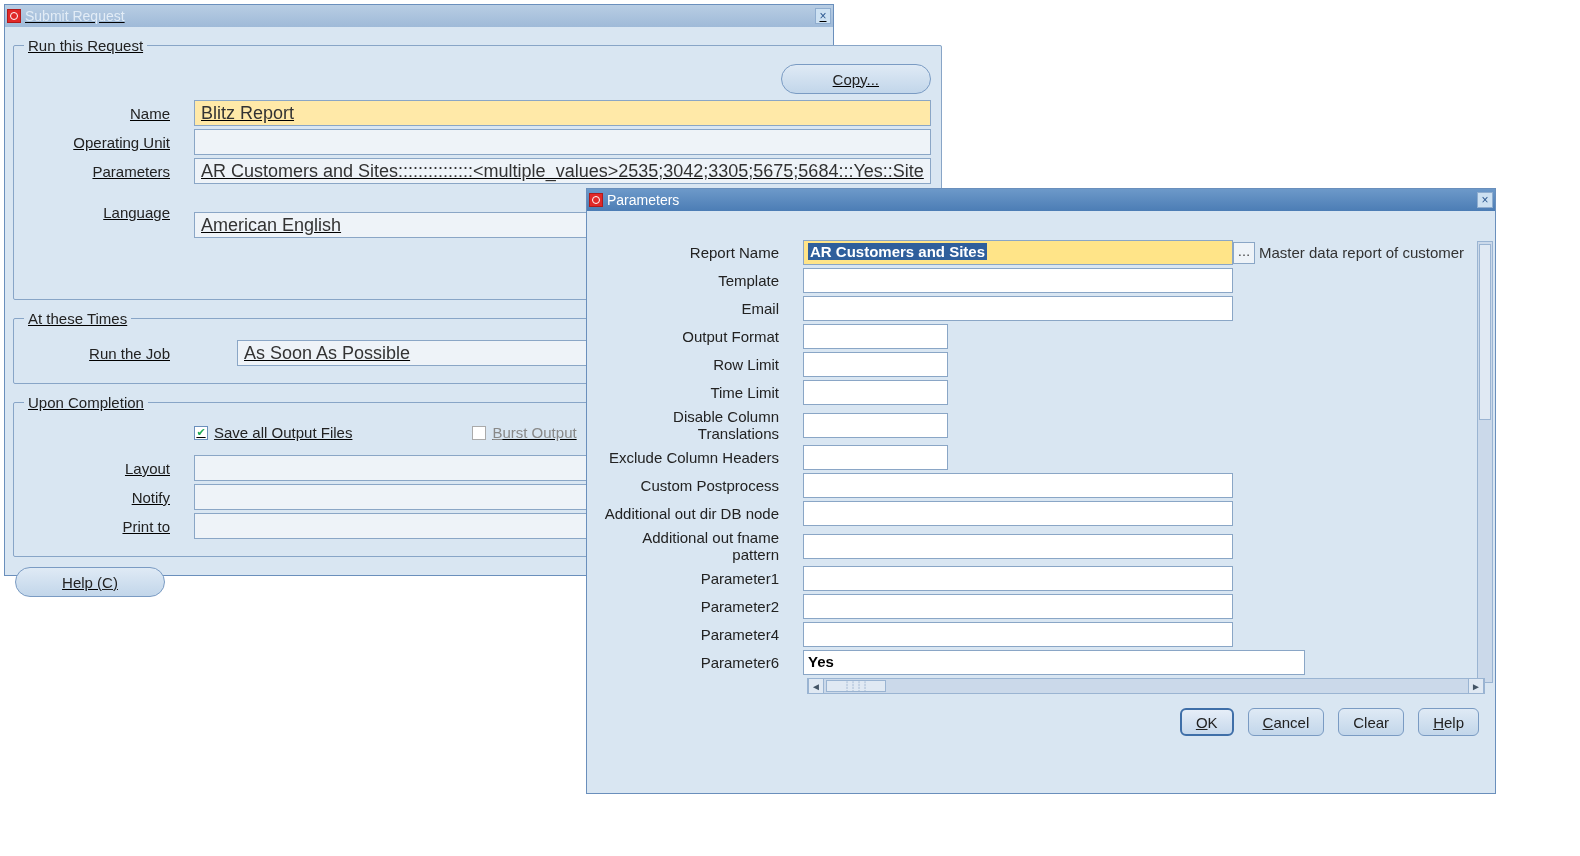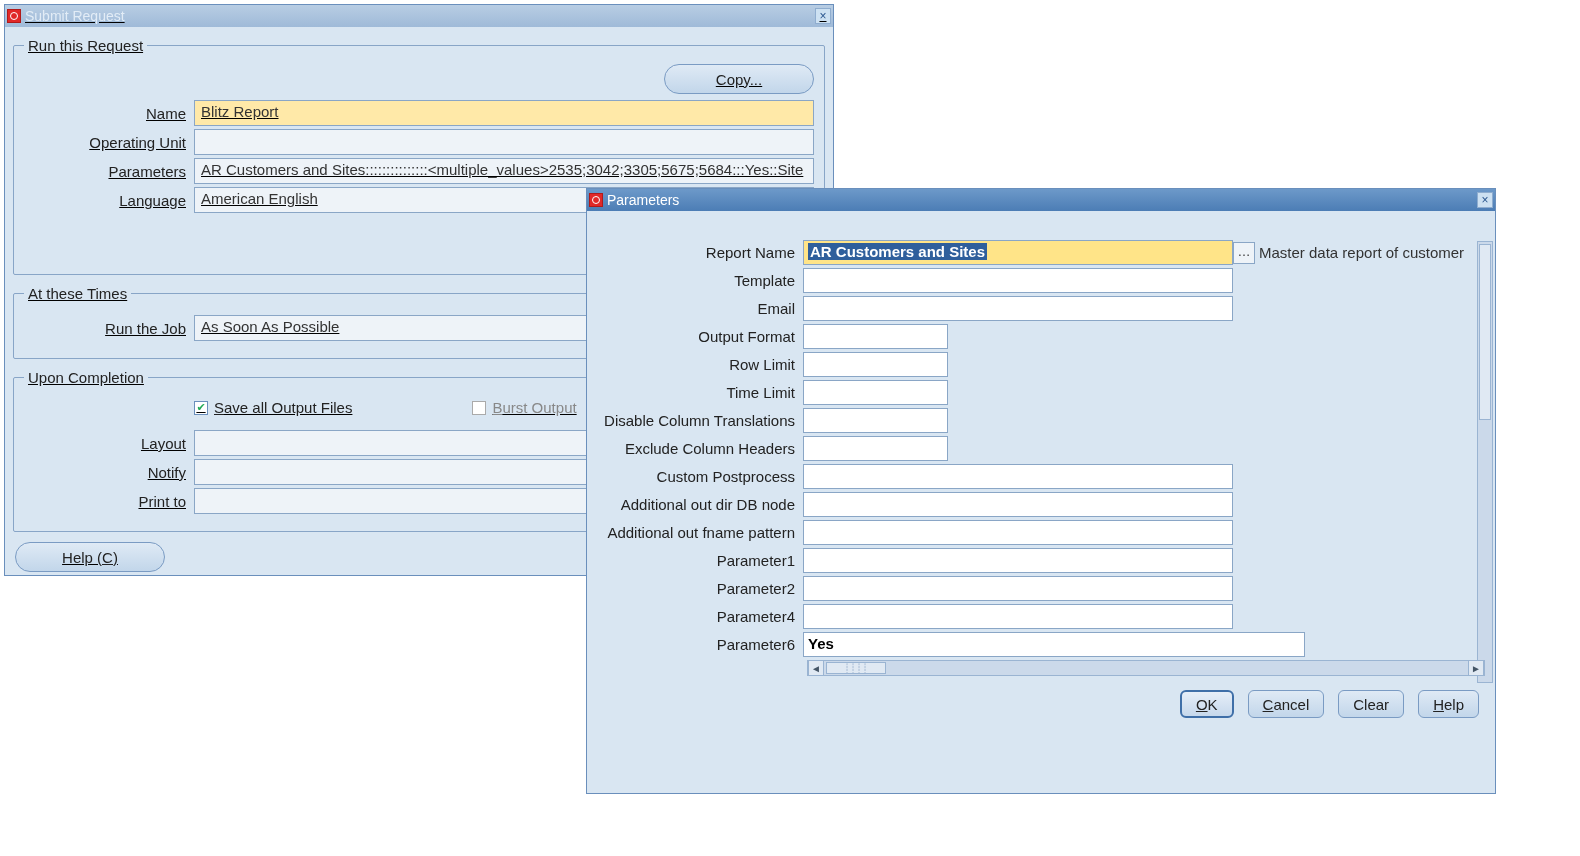--- a/index.html
+++ b/index.html
@@ -74,32 +74,32 @@
     font-size: 15px;
     padding: 0 4px;
   }
   .row {
     display: flex;
     align-items: center;
     margin: 3px 0;
   }
   .label {
     text-align: right;
-    padding-right: 8px;
+    padding-right: 24px;
     color: #222;
     font-size: 15px;
   }
   .label.w170 { width: 170px; }
   .label.w210 { width: 210px; }
   .field {
     height: 26px;
     border: 1px solid #8aa6c6;
     background: #eef3f8;
     padding: 2px 6px;
-    font-size: 15px;
+    font-size: 18px;
     color: #333;
   }
   .field.yellow { background: #ffe9a8; }
   .btn {
     height: 30px;
     background: linear-gradient(to bottom, #dfeaf5, #c2d6ea);
     border: 1px solid #7a9bc3;
     border-radius: 16px;
     padding: 0 22px;
     font-size: 15px;
@@ -209,37 +209,37 @@
       <div class="row">
         <div class="label w170">Operating Unit</div>
         <div class="field" style="flex:1;"></div>
       </div>
       <div class="row">
         <div class="label w170">Parameters</div>
         <div class="field" style="flex:1; white-space:nowrap; overflow:hidden;">AR Customers and Sites:::::::::::::::&lt;multiple_values&gt;2535;3042;3305;5675;5684:::Yes::Site</div>
       </div>
       <div class="row">
         <div class="label w170">Language</div>
-        <div class="field" style="flex:1;">American English</div>
+        <div class="field" style="flex:1;margin-top:25px;">American English</div>
       </div>
 
       <div class="row" style="justify-content:flex-end; margin-top:14px;">
         <button class="btn" style="width:180px;">
           <span>L</span>
             <span class="underline-letter">a</span>
             <span>nguage Settin</span>
         </button>
       </div>
     </fieldset>
 
     <fieldset class="groupbox">
       <legend>At these Times</legend>
       <div class="row">
         <div class="label w170">Run the Job</div>
-        <div class="field" style="flex:1;">As Soon As Possible</div>
+        <div class="field" style="flex:1;margin-left:43px;">As Soon As Possible</div>
       </div>
     </fieldset>
 
     <fieldset class="groupbox">
       <legend>Upon Completion</legend>
 
       <div class="row" style="padding-left:170px; gap:120px;">
         <div class="checkbox-row">
           <span class="checkbox-box">✔</span>
           <span><span></span><span class="underline-letter">S</span><span>ave all Output Files</span></span>

